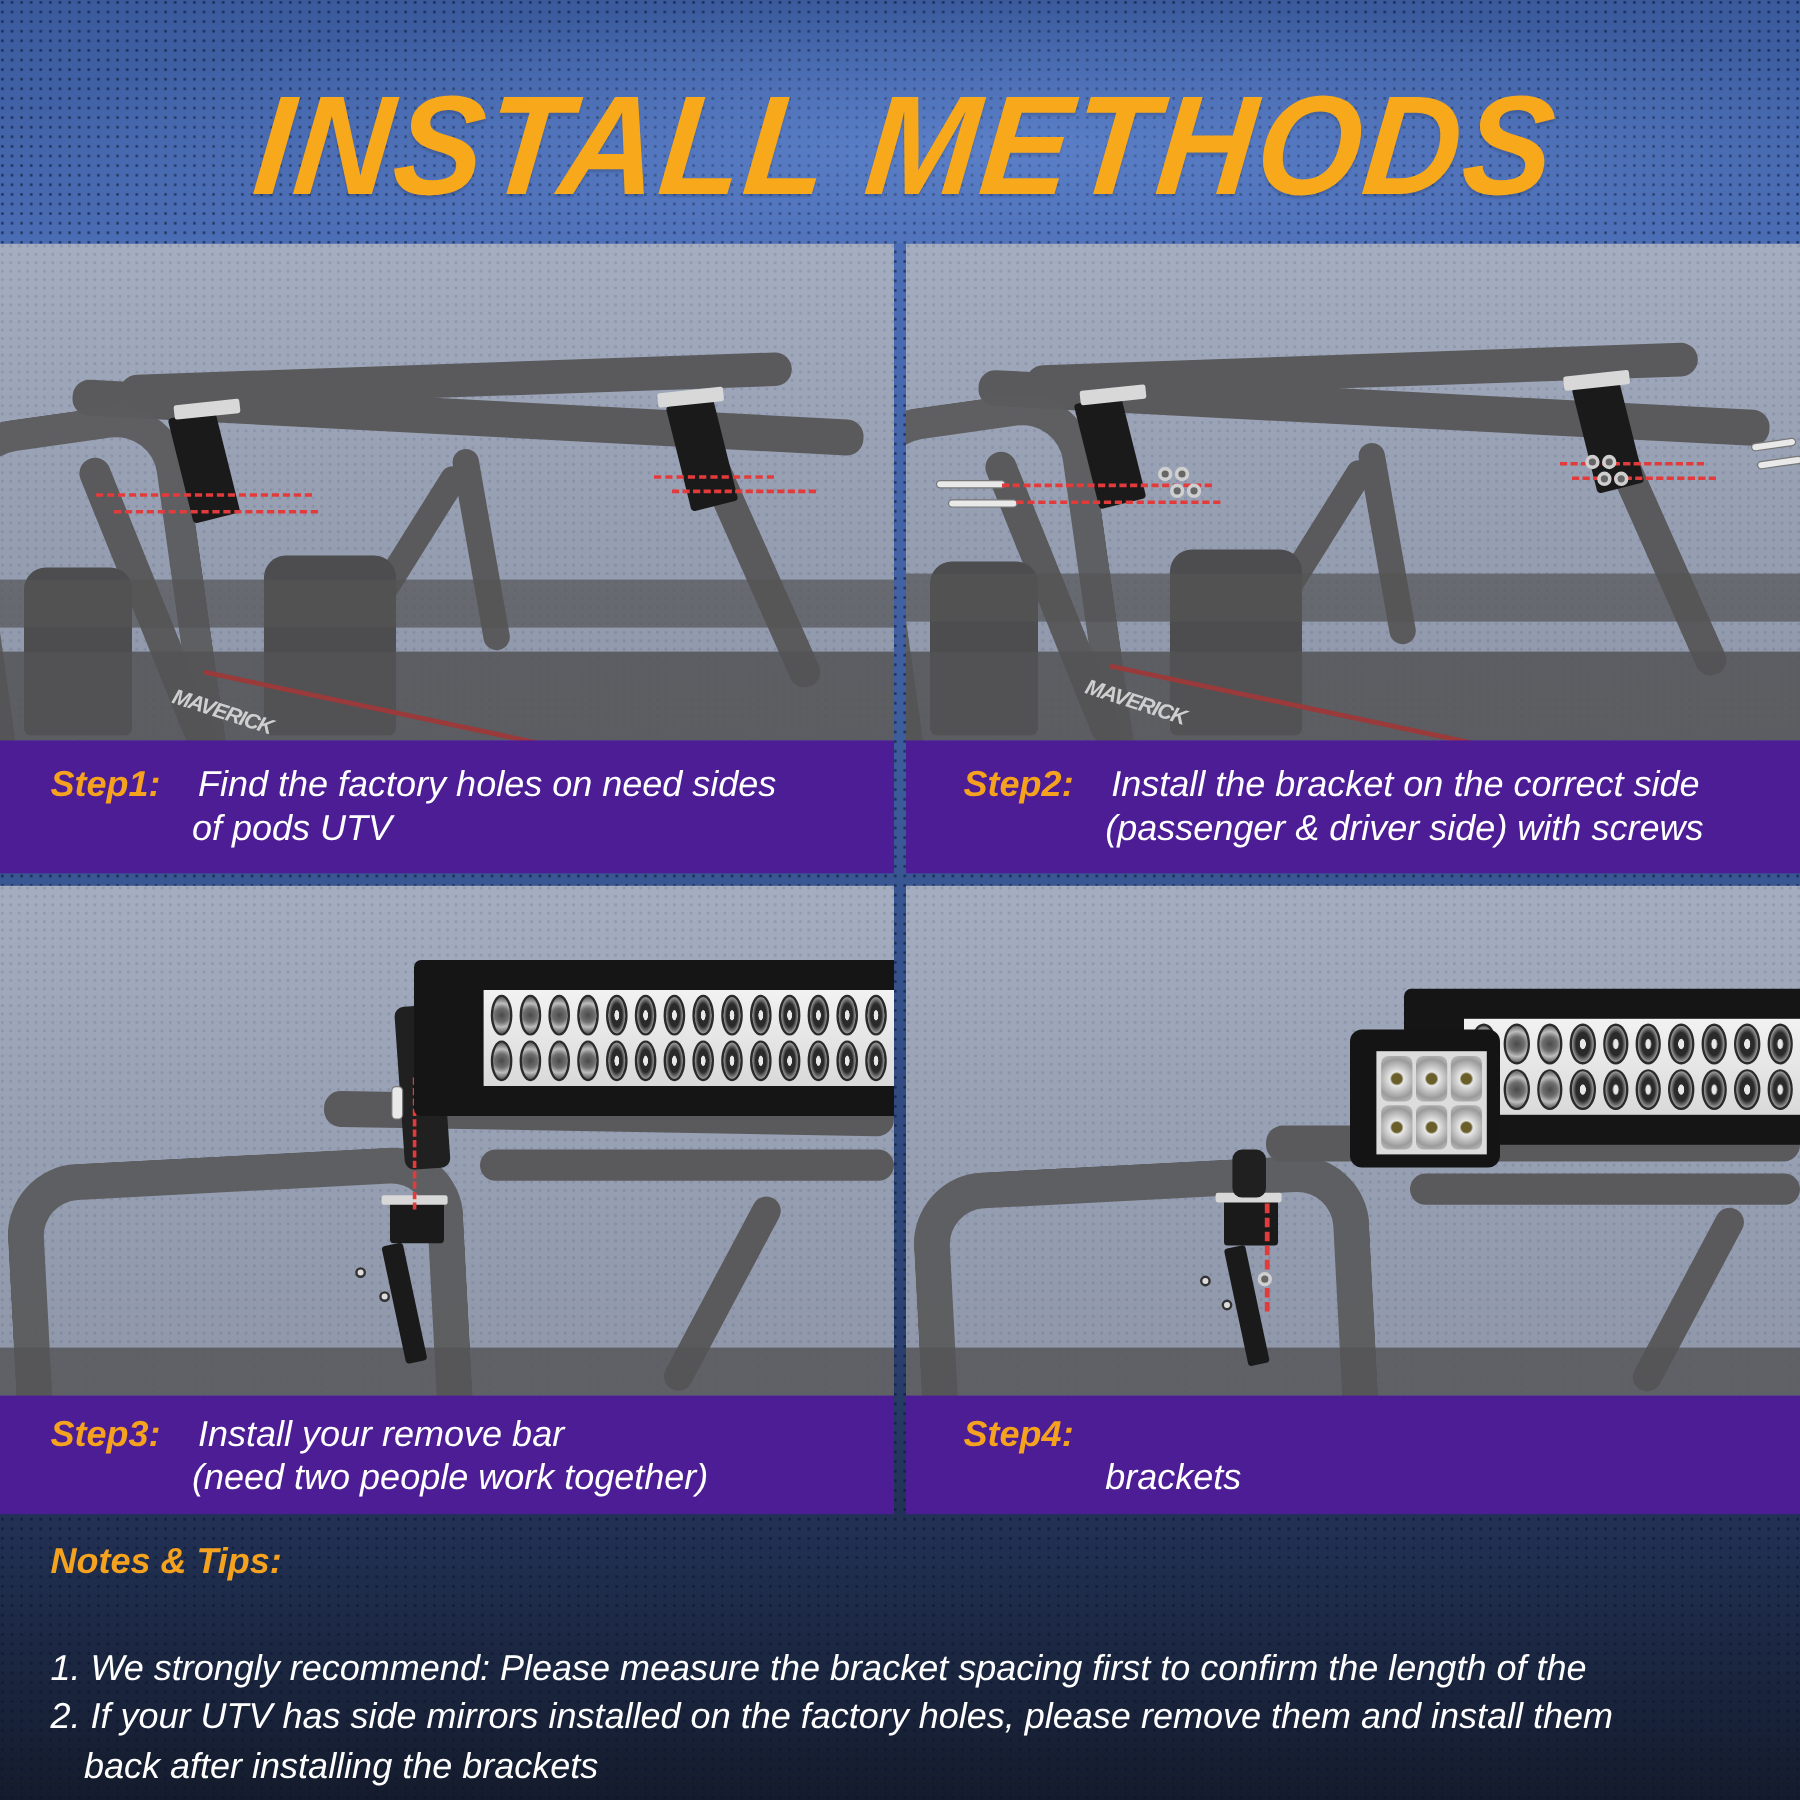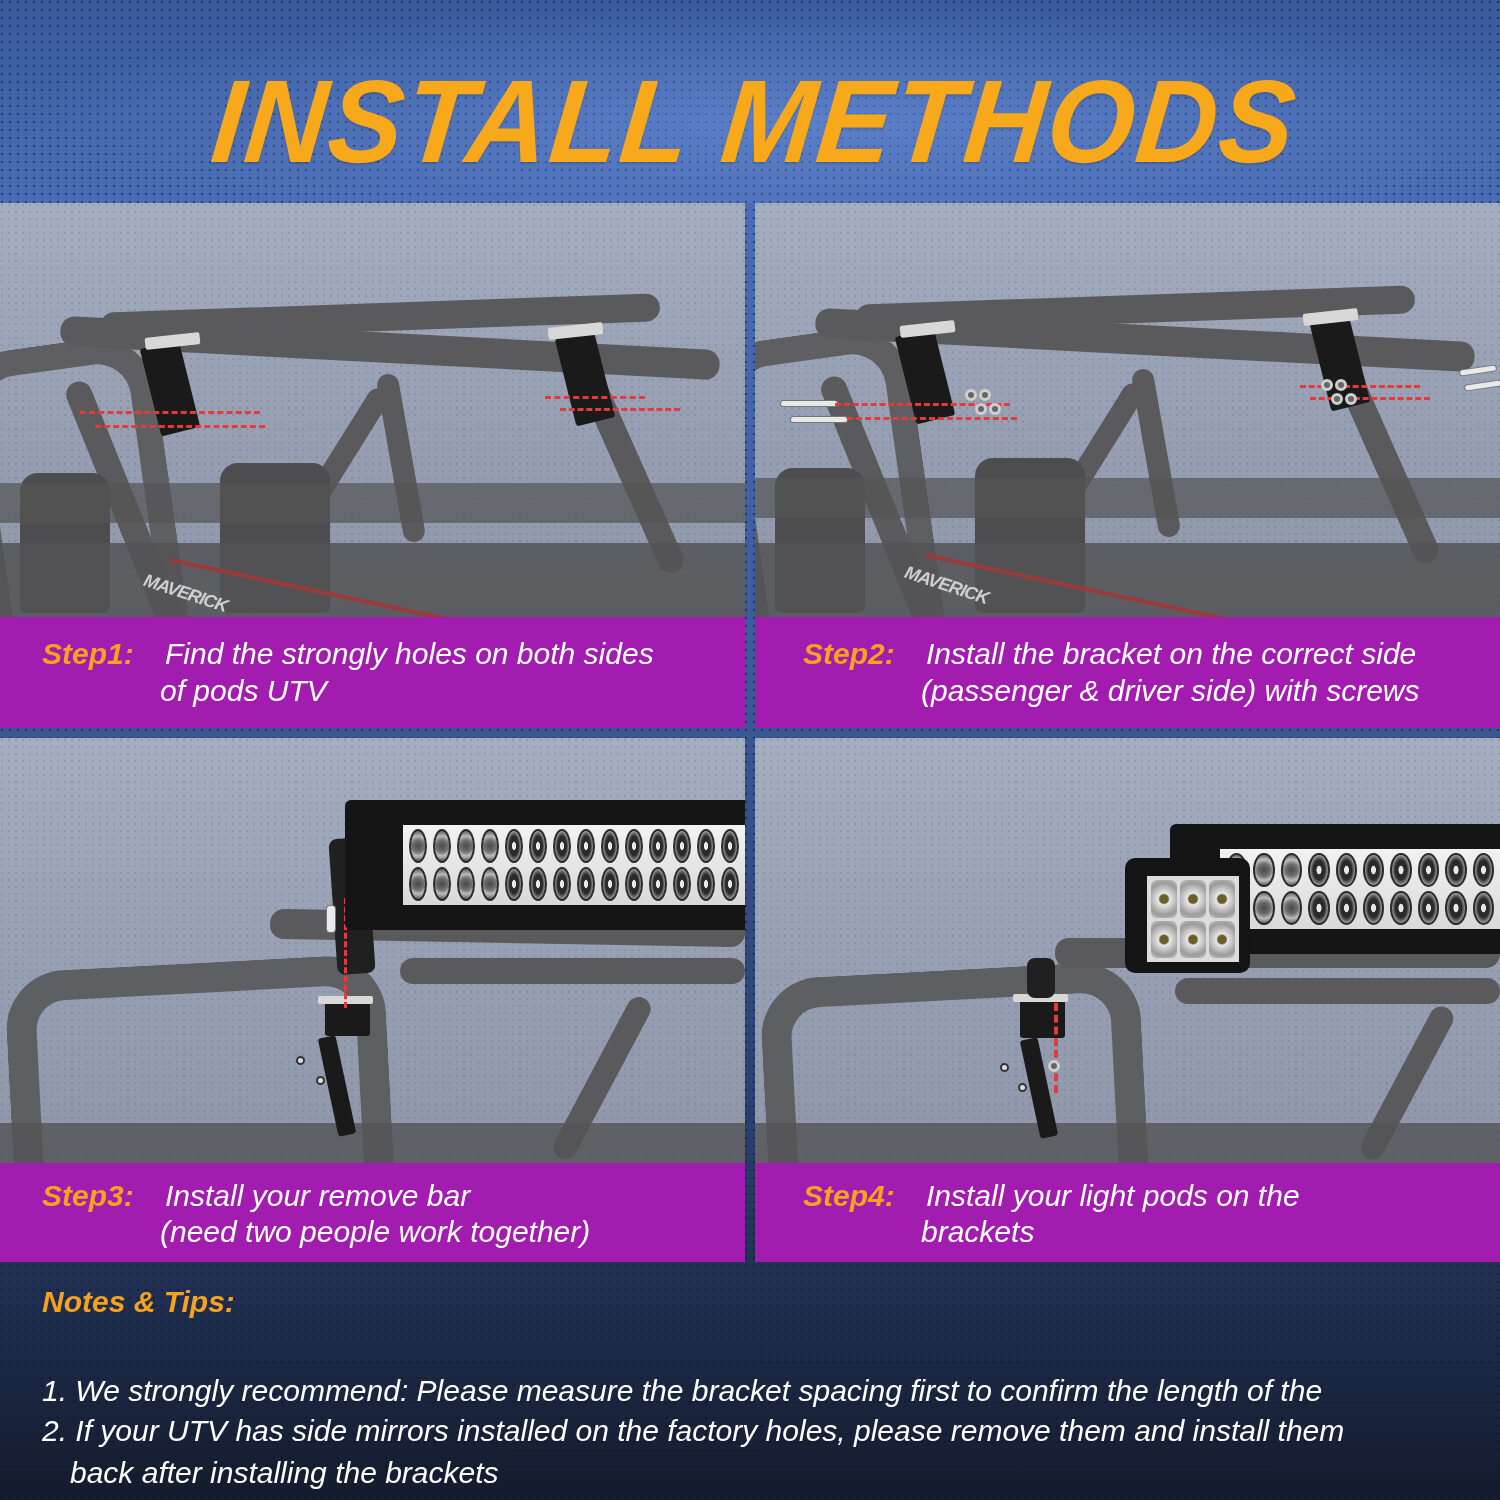--- a/index.html
+++ b/index.html
@@ -30,21 +30,21 @@
     overflow: hidden;
   }
   .photo {
     position: absolute; left: 0; top: 0; right: 0;
     background:
       radial-gradient(circle at 2px 2px, rgba(90,100,130,0.25) 1px, transparent 1.6px) 0 0/7px 7px,
       linear-gradient(180deg, #a5aec0 0%, #9aa3b6 40%, #8e96a8 100%);
   }
   .caption {
     position: absolute; left: 0; right: 0; bottom: 0;
-    background: #a21caf;
+    background: #4c1d95;
     color: #ffffff;
     font-style: italic;
     font-size: 30px;
     line-height: 37px;
   }
   .step-label {
     position: absolute; color: #f5a21f; font-weight: 700; font-style: italic;
   }
   .step-text { position: absolute; white-space: pre-line; }
 
@@ -137,21 +137,21 @@
     <div class="bracket" style="left:565px;top:130px;width:40px;height:90px;transform:rotate(-14deg);"></div>
     <div class="bracket-top" style="left:548px;top:122px;width:55px;height:12px;transform:rotate(-6deg);"></div>
 
     <div class="redline" style="left:80px;top:208px;width:180px;"></div>
     <div class="redline" style="left:95px;top:222px;width:170px;"></div>
     <div class="redline" style="left:545px;top:193px;width:100px;"></div>
     <div class="redline" style="left:560px;top:205px;width:120px;"></div>
   </div>
   <div class="caption" style="height:111px;">
     <span class="step-label" style="left:42px;top:18px;">Step1:</span>
-    <span class="step-text" style="left:165px;top:18px;">Find the strongly holes on both sides</span>
+    <span class="step-text" style="left:165px;top:18px;">Find the factory holes on need sides</span>
     <span class="step-text" style="left:160px;top:55px;">of pods UTV</span>
   </div>
 </div>
 
 <div class="panel" style="left:755px;top:203px;width:745px;height:525px;">
   <div class="photo" style="height:414px;">
     <div class="bar" style="left:100px;top:92px;width:560px;height:28px;transform:rotate(-2deg);"></div>
     <div class="bar" style="left:60px;top:122px;width:660px;height:30px;transform:rotate(3deg);"></div>
     <div class="roll" style="left:-30px;top:130px;width:200px;height:300px;transform:rotate(-8deg);"></div>
     <div class="bar" style="left:110px;top:165px;width:26px;height:260px;transform:rotate(-22deg);"></div>
@@ -292,21 +292,20 @@
           <div class="pod-led"></div>
           <div class="pod-led"></div>
         <div class="pod-led"></div>
           <div class="pod-led"></div>
           <div class="pod-led"></div>
       </div>
     </div>
   </div>
   <div class="caption" style="height:99px;">
     <span class="step-label" style="left:48px;top:14px;">Step4:</span>
-    <span class="step-text" style="left:171px;top:14px;">Install your light pods on the</span>
     <span class="step-text" style="left:166px;top:50px;">brackets</span>
   </div>
 </div>
 
 <div style="position:absolute;left:0;top:1275px;width:1500px;height:225px;font-style:italic;font-size:30px;color:#ffffff;">
   <div style="position:absolute;left:42px;top:10px;color:#f5a21f;font-weight:700;">Notes &amp; Tips:</div>
   <div style="position:absolute;left:42px;top:55px;white-space:nowrap;margin-top:44px;">1. We strongly recommend: Please measure the bracket spacing first to confirm the length of the</div>
   <div style="position:absolute;left:42px;top:139px;white-space:nowrap;">2. If your UTV has side mirrors installed on the factory holes, please remove them and install them</div>
   <div style="position:absolute;left:70px;top:181px;white-space:nowrap;">back after installing the brackets</div>
 </div>

